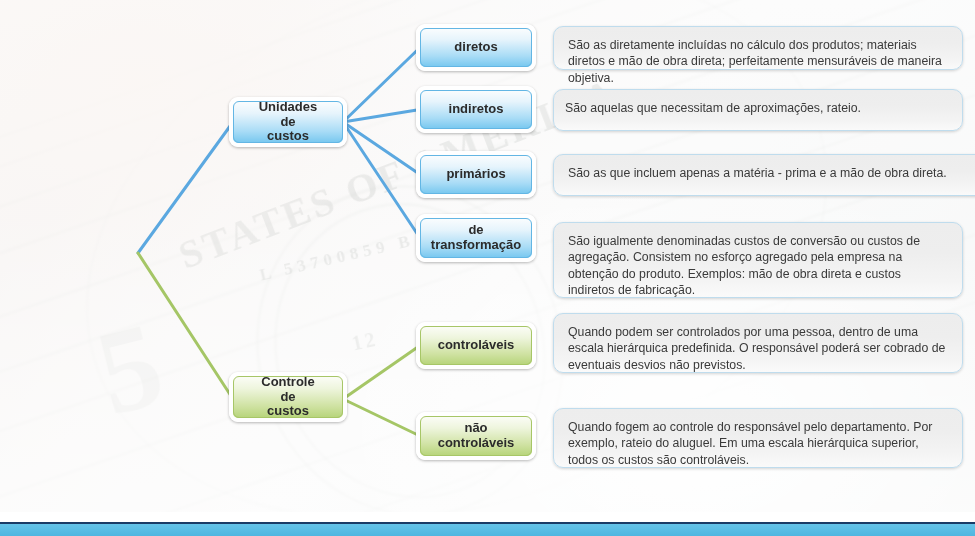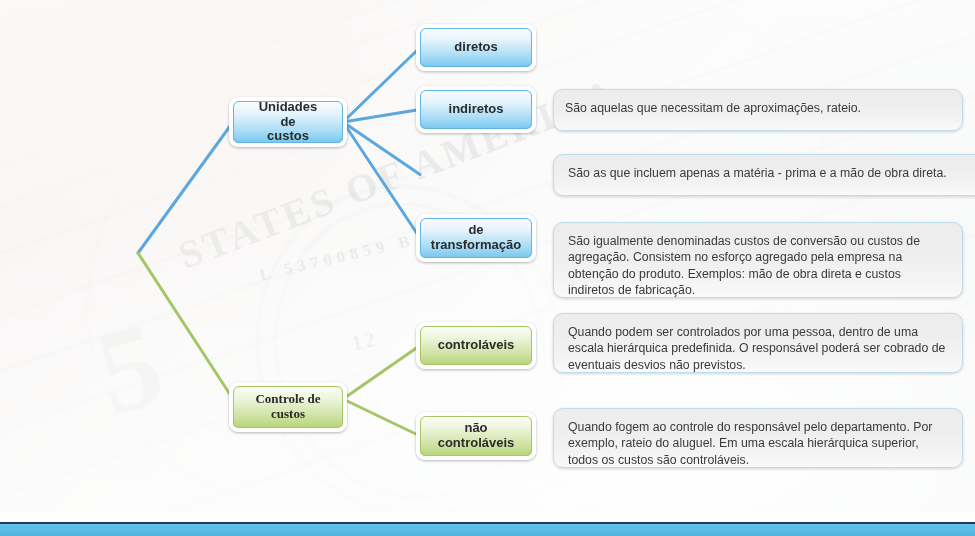--- a/index.html
+++ b/index.html
@@ -209,48 +209,53 @@
   </div>
 
   <div class="node blue" style="left:416px; top:24px; width:120px; height:47px;">
     <div class="inner"></div>
     <span class="lbl">diretos</span>
   </div>
   <div class="node blue" style="left:416px; top:86px; width:120px; height:47px;text-align:center;">
     <div class="inner"></div>
     <span class="lbl">indiretos</span>
   </div>
+  <div class="node blue" style="left:416px; top:151px; width:120px; height:47px;">
+    <div class="inner"></div>
+    <span class="lbl">primários</span>
+  </div>
   <div class="node blue" style="left:416px; top:214px; width:120px; height:48px;">
     <div class="inner"></div>
     <span class="lbl">
       <span>de</span><br>
       <span>transformação</span>
     </span>
   </div>
 
-  <div class="node green" style="left:229px; top:382px; width:118px; height:50px;font-family:Liberation Serif, serif;">
+  <div class="node green" style="left:229px; top:372px; width:118px; height:50px;">
     <div class="inner"></div>
     <span class="lbl">
       <span>Controle de</span><br>
       <span>custos</span>
     </span>
   </div>
 
   <div class="node green" style="left:416px; top:322px; width:120px; height:47px;">
     <div class="inner"></div>
     <span class="lbl">controláveis</span>
   </div>
   <div class="node green" style="left:416px; top:412px; width:120px; height:48px;">
     <div class="inner"></div>
     <span class="lbl">
       <span>não</span><br>
       <span>controláveis</span>
     </span>
   </div>
 
+  <div class="desc" style="left:553px; top:26px; width:410px; height:44px;">São as diretamente incluídas no cálculo dos produtos; materiais diretos e mão de obra direta; perfeitamente mensuráveis de maneira objetiva.</div>
   <div class="desc" style="left:553px; top:89px; width:410px; height:42px;padding-left:11px;">São aquelas que necessitam de aproximações, rateio.</div>
   <div class="desc" style="left:553px; top:154px; width:448px; height:42px;">São as que incluem apenas a matéria - prima e a mão de obra direta.</div>
   <div class="desc" style="left:553px; top:222px; width:410px; height:76px;">São igualmente denominadas custos de conversão ou custos de agregação. Consistem no esforço agregado pela empresa na obtenção do produto. Exemplos: mão de obra direta e custos indiretos de fabricação.</div>
   <div class="desc" style="left:553px; top:313px; width:410px; height:60px;">Quando podem ser controlados por uma pessoa, dentro de uma escala hierárquica predefinida. O responsável poderá ser cobrado de eventuais desvios não previstos.</div>
   <div class="desc" style="left:553px; top:408px; width:410px; height:60px;">Quando fogem ao controle do responsável pelo departamento. Por exemplo, rateio do aluguel. Em uma escala hierárquica superior, todos os custos são controláveis.</div>
 
   <div id="white-gap"></div>
   <div id="navy-rule"></div>
   <div id="cyan-bar"></div>
 

